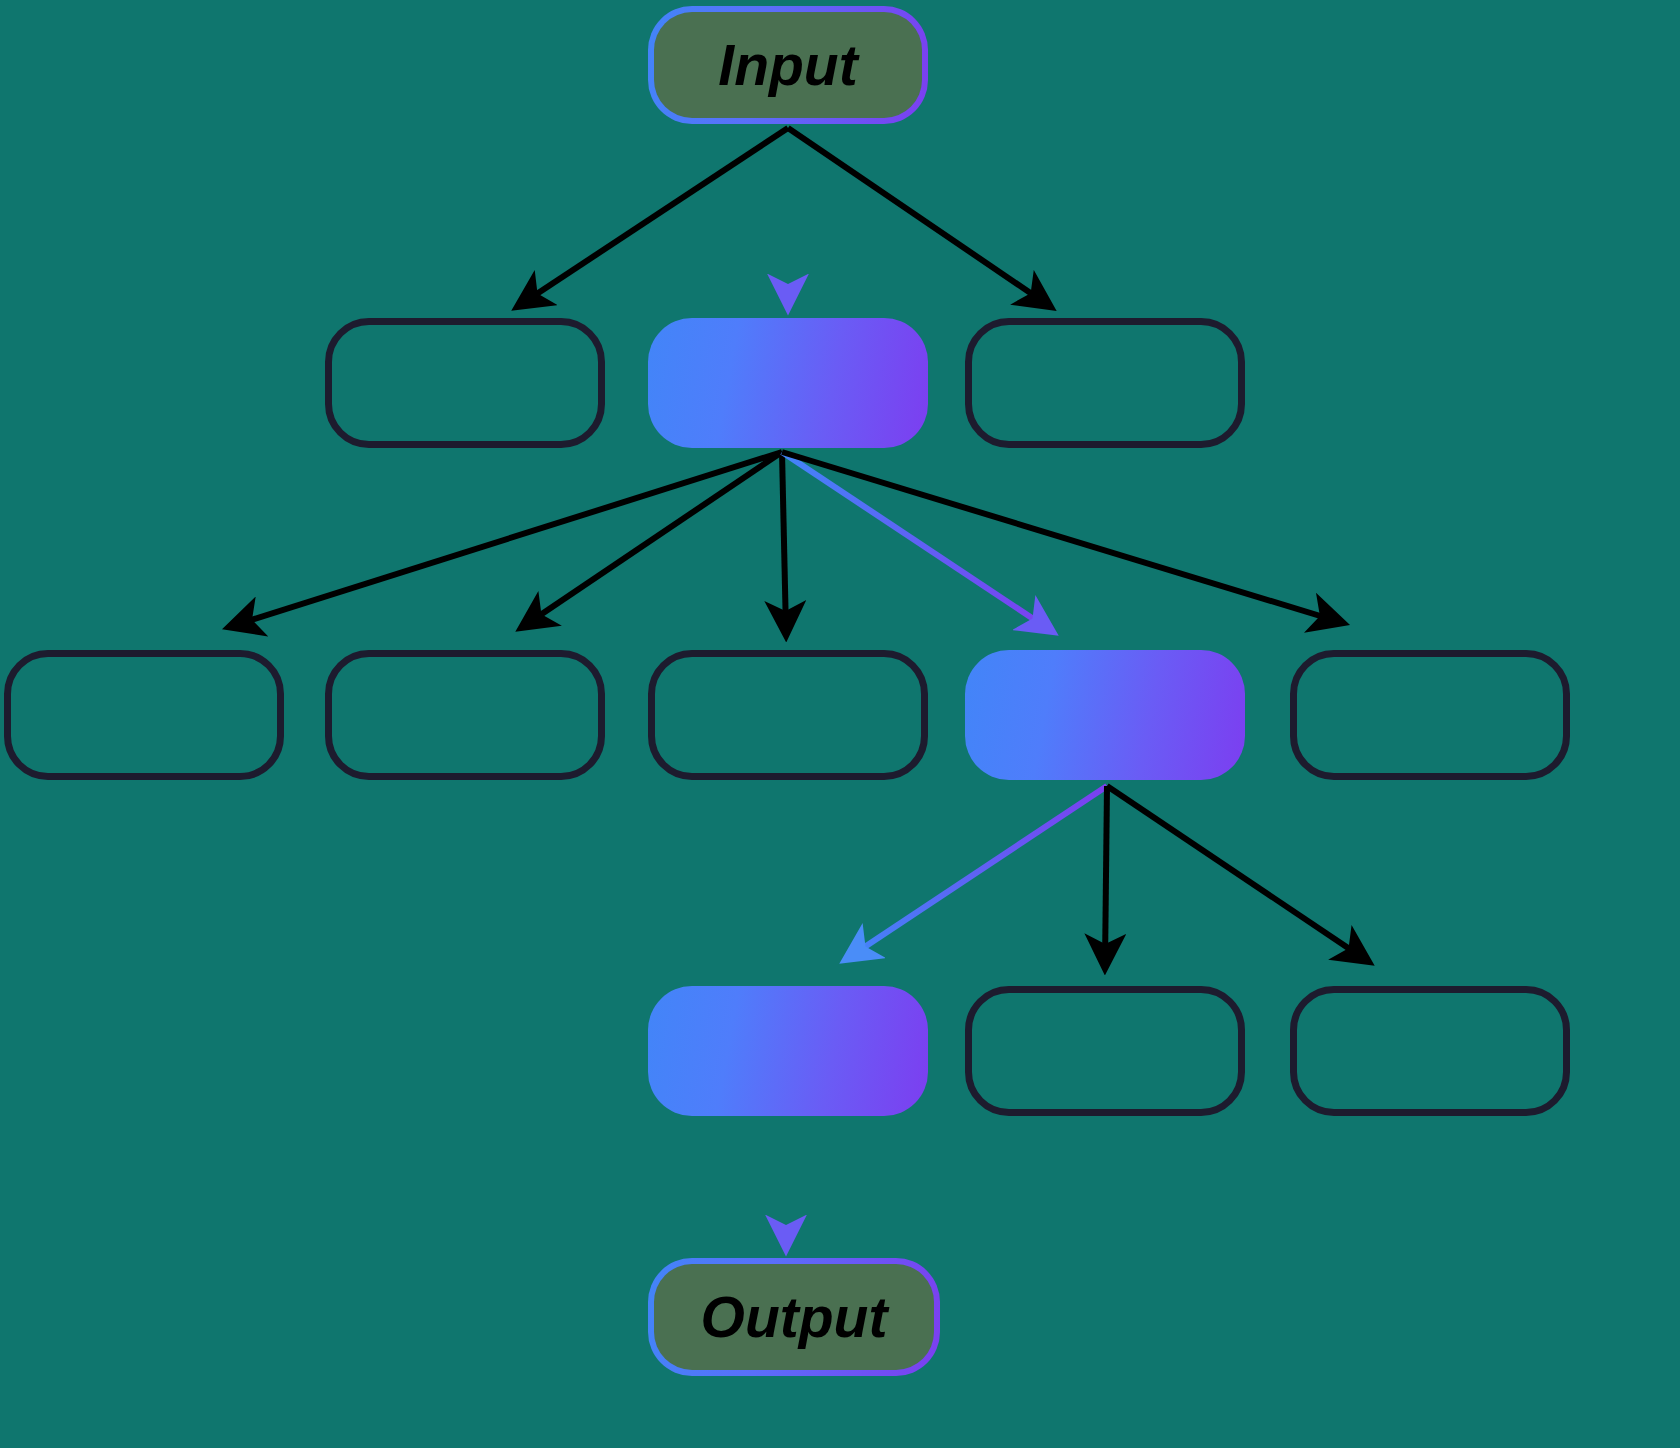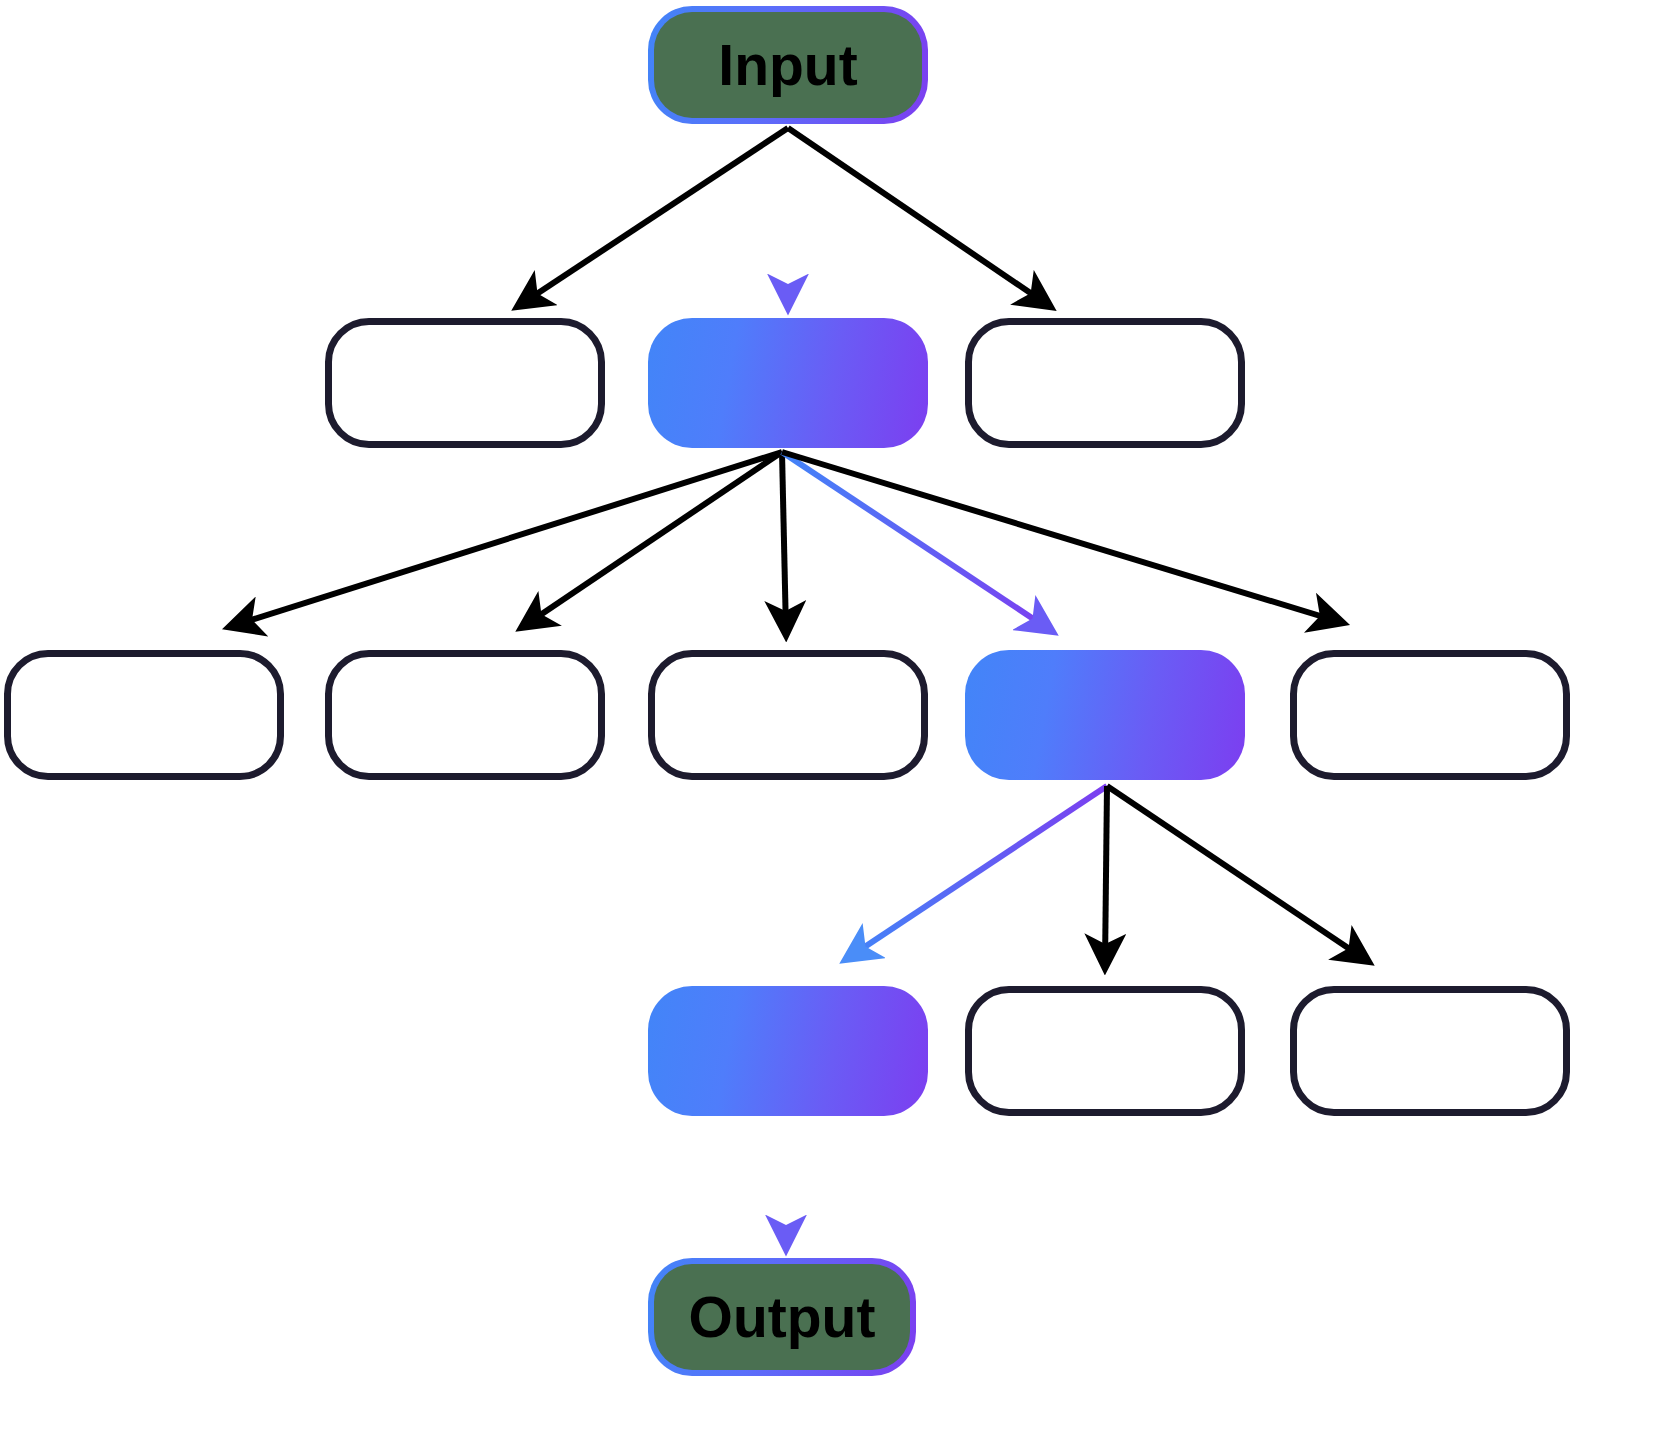--- a/index.html
+++ b/index.html
@@ -7,22 +7,23 @@
     padding: 0;
   }
   body {
     background: #4a7051;
     font-family: "Liberation Sans", sans-serif;
   }
   #stage {
     position: relative;
     width: 1680px;
     height: 1448px;
-    background: #ffffff;
+    background: #0f766e;
     overflow: hidden;
+    font-style: italic;
   }
   #edges {
     position: absolute;
     left: 0;
     top: 0;
     width: 1680px;
     height: 1448px;
     pointer-events: none;
   }
   .node {
@@ -145,20 +146,20 @@
       </div>
       <div class="node filled" style="left: 648px; top: 986px; width: 280px; height: 130px;">
         <span class="node-label"></span>
       </div>
       <div class="node plain" style="left: 965px; top: 986px; width: 280px; height: 130px;">
         <span class="node-label"></span>
       </div>
       <div class="node plain" style="left: 1290px; top: 986px; width: 280px; height: 130px;">
         <span class="node-label"></span>
       </div>
-      <div class="node gradient-outline" style="left: 648px; top: 1258px; width: 268px; height: 118px; text-align: center;">
+      <div class="node gradient-outline" style="left: 648px; top: 1258px; width: 292px; height: 118px; text-align: center;">
         <div class="inner">
           <span class="node-label">Output</span>
         </div>
       </div>
     </div>
 
 </div>
 
 </body></html>

